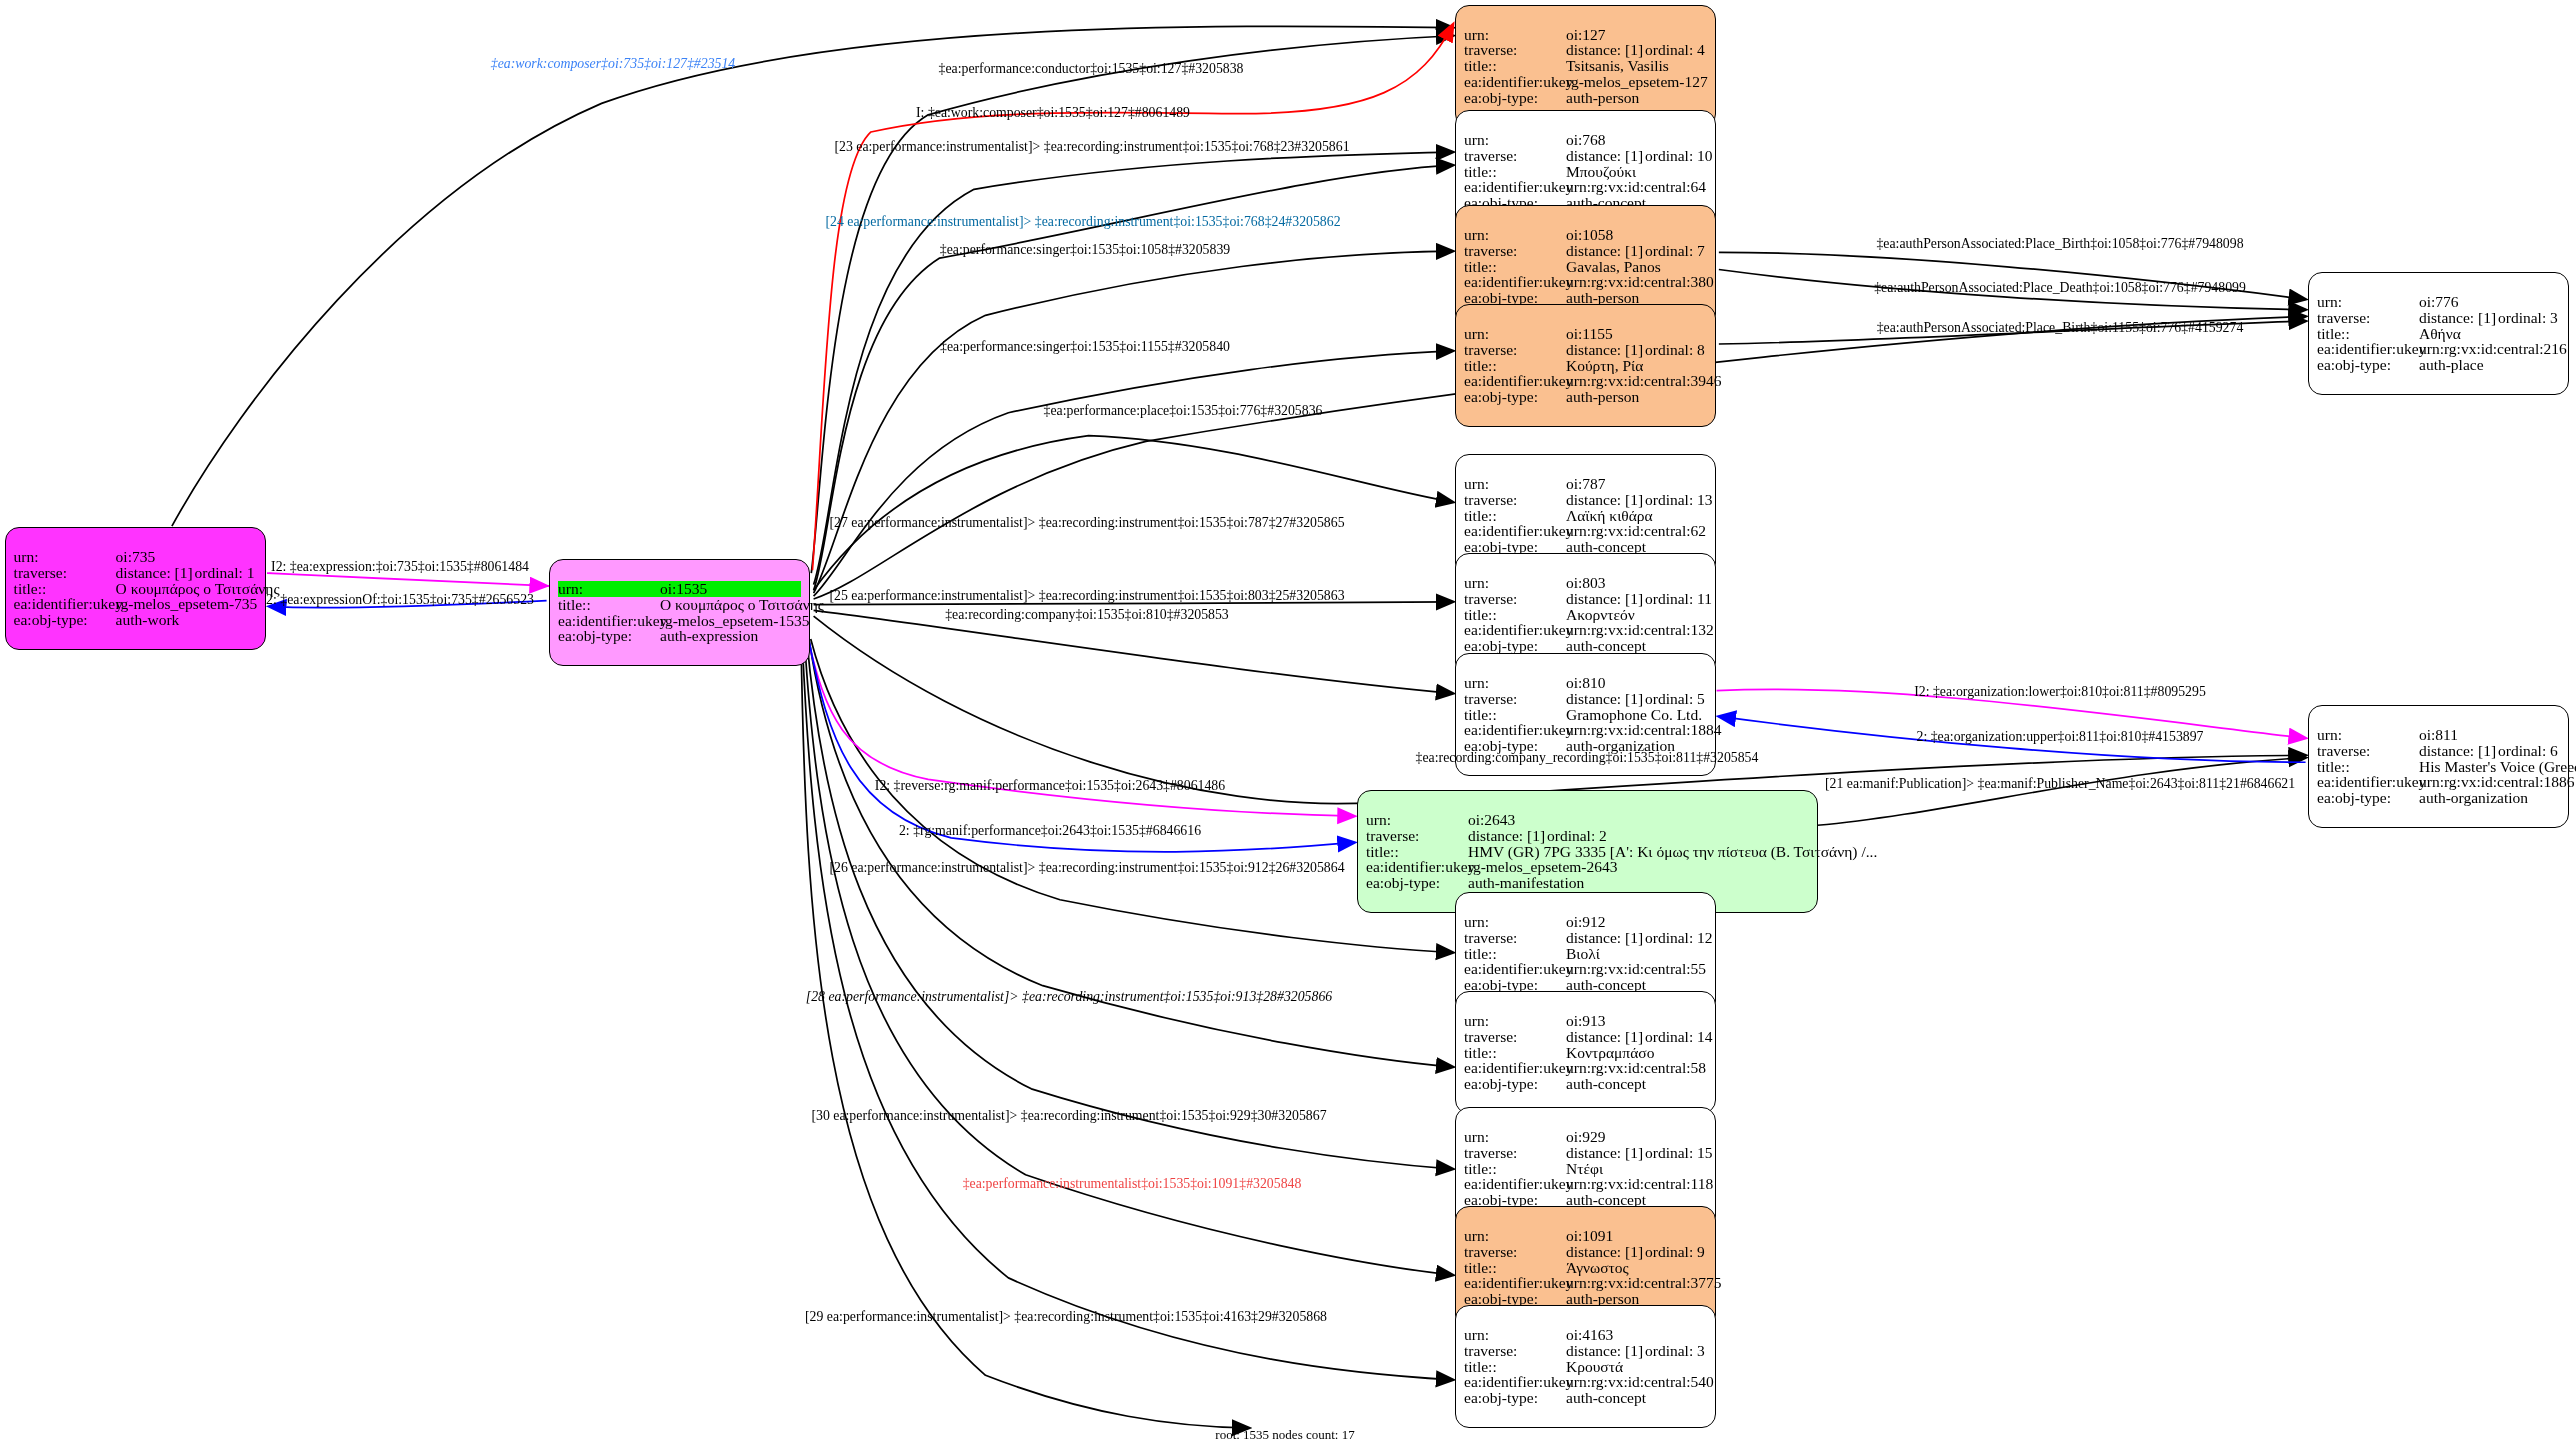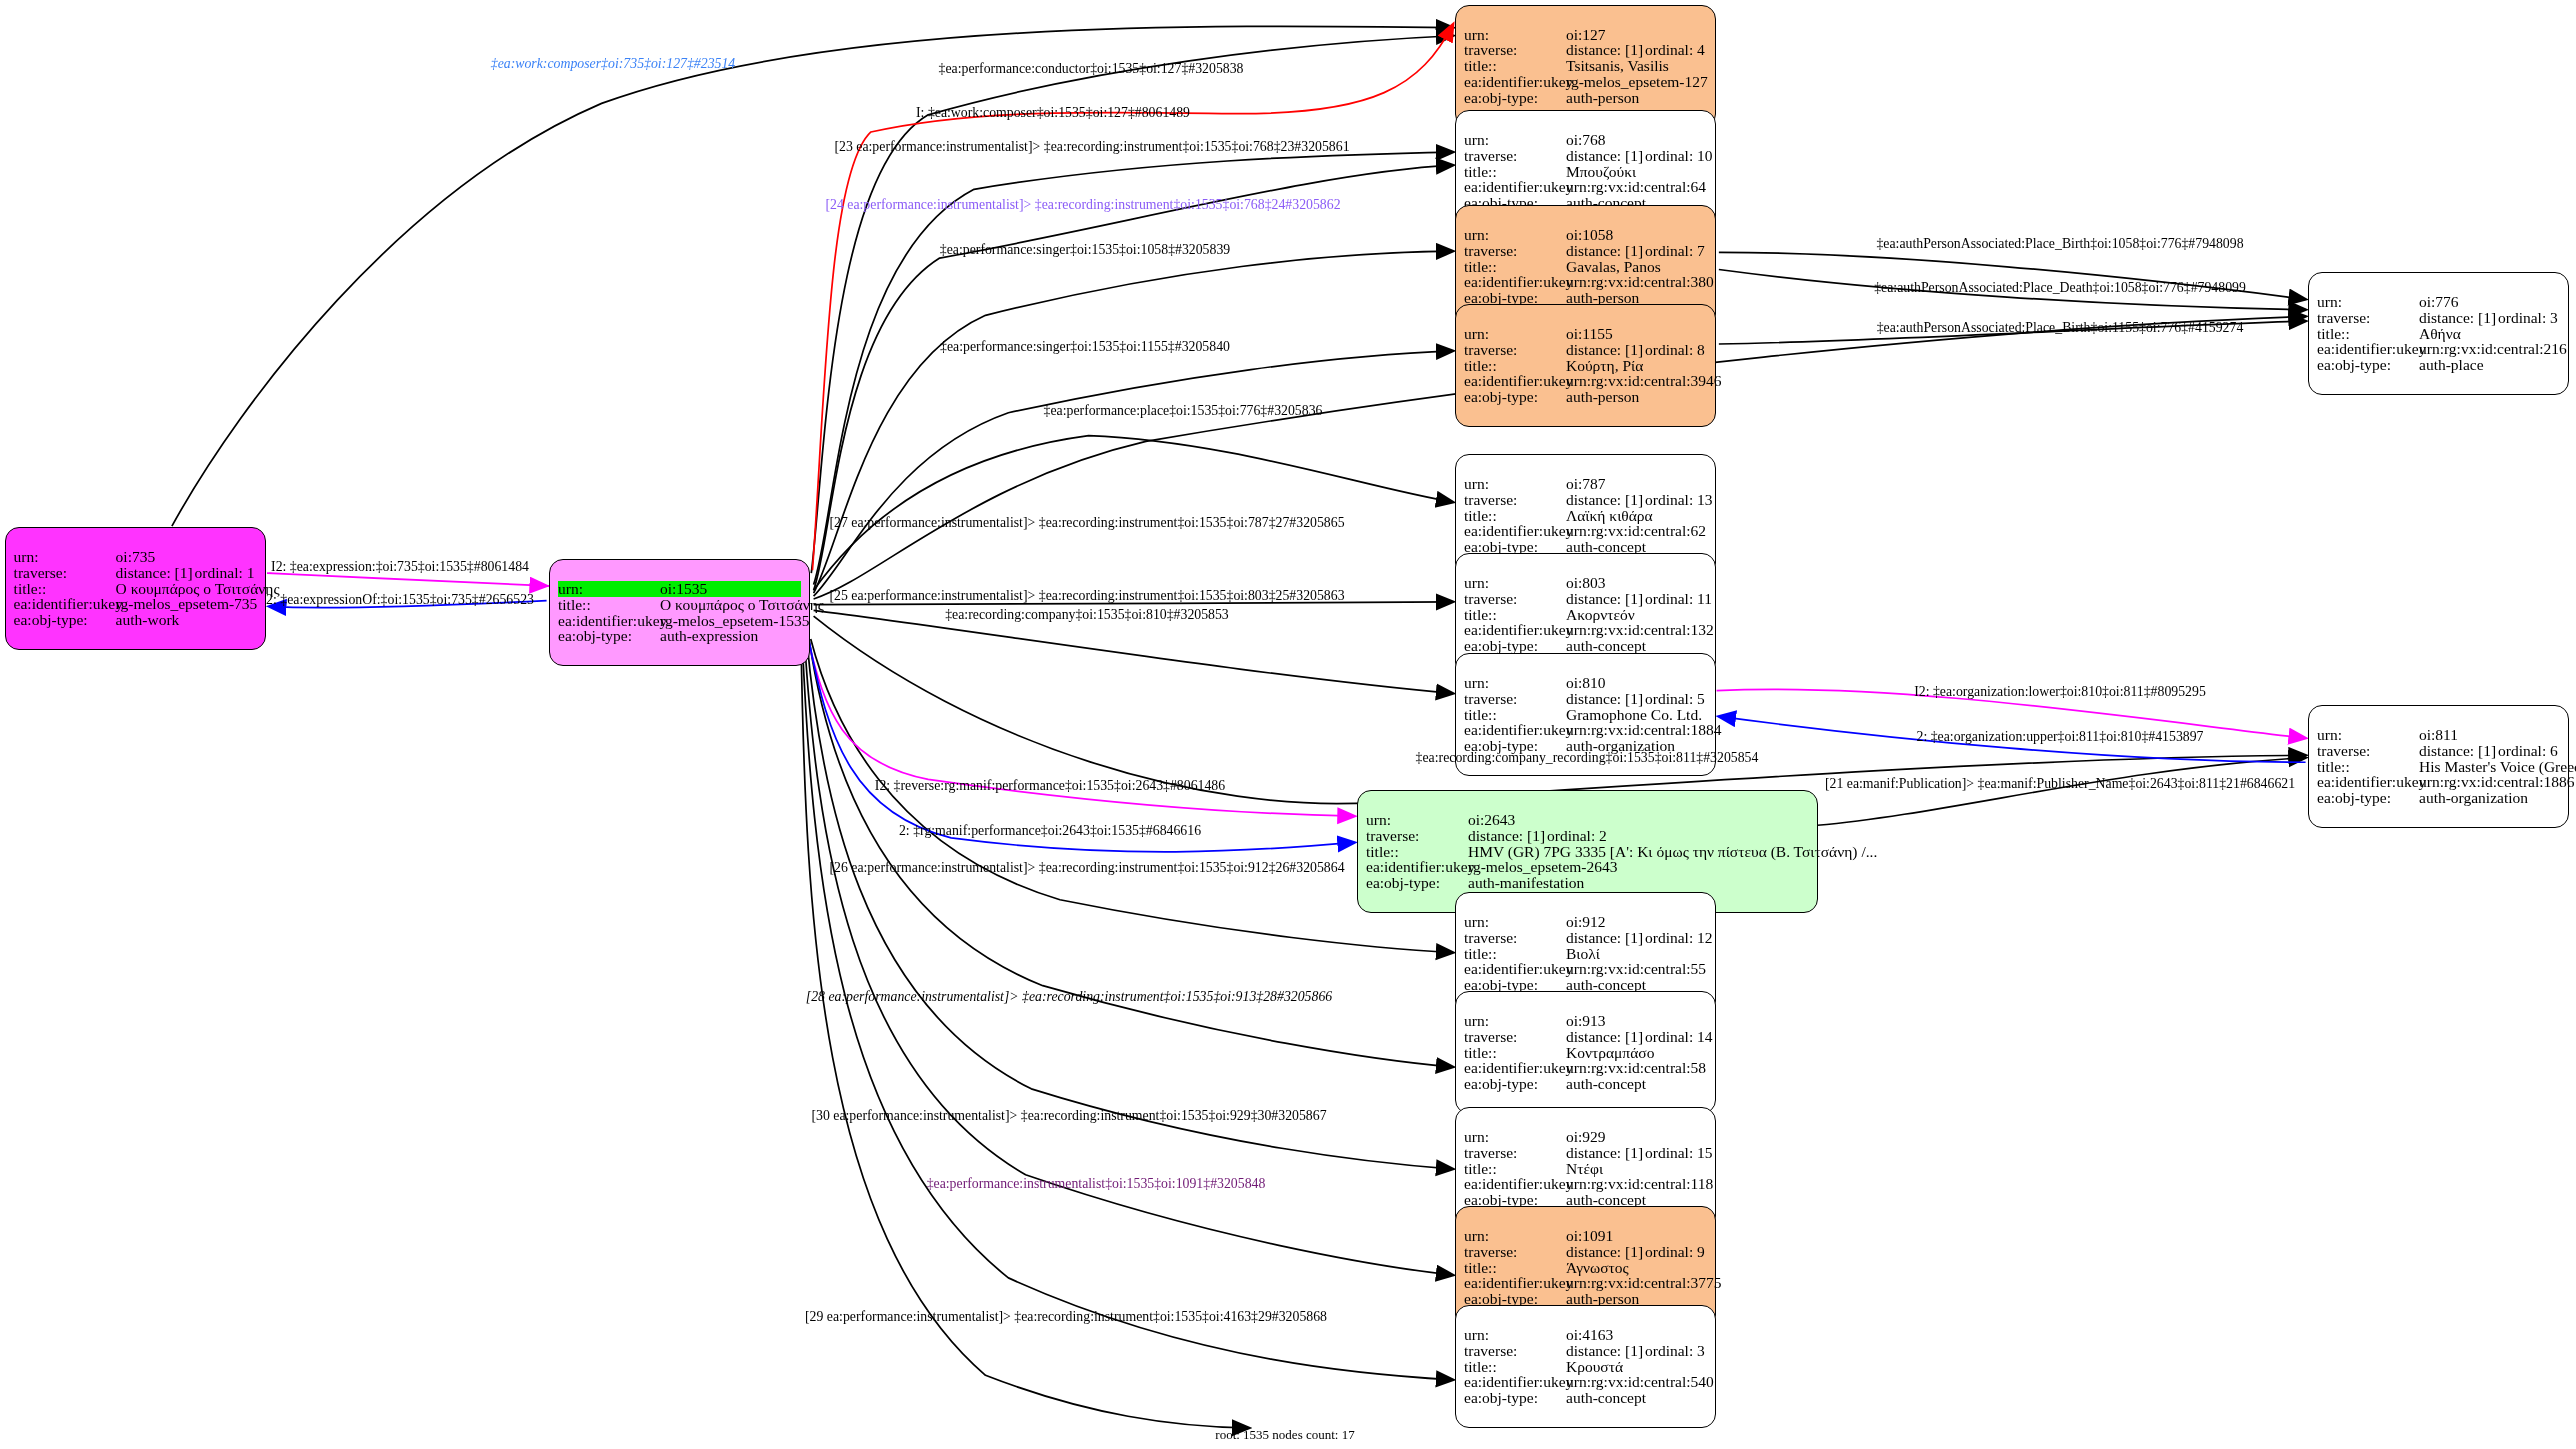--- a/index.html
+++ b/index.html
@@ -476,40 +476,40 @@
           <span class="k">ea:obj-type:</span>
           <span class="v">auth-concept</span>
         </div>
       </div>
     </div>
   <div id="gen-labels">
       <div class="elabel" style="left: 613px; top: 64px; color: #3b82f6; font-style: italic;">‡ea:work:composer‡oi:735‡oi:127‡#23514</div>
       <div class="elabel" style="left: 1091px; top: 69px; color: rgb(0, 0, 0);">‡ea:performance:conductor‡oi:1535‡oi:127‡#3205838</div>
       <div class="elabel" style="left: 1053px; top: 113px; color: rgb(0, 0, 0);">I: ‡ea:work:composer‡oi:1535‡oi:127‡#8061489</div>
       <div class="elabel" style="left: 1092px; top: 147px; color: rgb(0, 0, 0);">[23 ea:performance:instrumentalist]&gt; ‡ea:recording:instrument‡oi:1535‡oi:768‡23#3205861</div>
-      <div class="elabel" style="left: 1083px; top: 205px; color: #8b5cf6;">[24 ea:performance:instrumentalist]&gt; ‡ea:recording:instrument‡oi:1535‡oi:768‡24#3205862</div>
+      <div class="elabel" style="left: 1083px; top: 222px; color: #0369a1;">[24 ea:performance:instrumentalist]&gt; ‡ea:recording:instrument‡oi:1535‡oi:768‡24#3205862</div>
       <div class="elabel" style="left: 1085px; top: 250px; color: rgb(0, 0, 0);">‡ea:performance:singer‡oi:1535‡oi:1058‡#3205839</div>
       <div class="elabel" style="left: 1085px; top: 347px; color: rgb(0, 0, 0);">‡ea:performance:singer‡oi:1535‡oi:1155‡#3205840</div>
       <div class="elabel" style="left: 2060px; top: 244px; color: rgb(0, 0, 0);">‡ea:authPersonAssociated:Place_Birth‡oi:1058‡oi:776‡#7948098</div>
       <div class="elabel" style="left: 2060px; top: 288px; color: rgb(0, 0, 0);">‡ea:authPersonAssociated:Place_Death‡oi:1058‡oi:776‡#7948099</div>
       <div class="elabel" style="left: 2060px; top: 328px; color: rgb(0, 0, 0);">‡ea:authPersonAssociated:Place_Birth‡oi:1155‡oi:776‡#4159274</div>
       <div class="elabel" style="left: 1183px; top: 411px; color: rgb(0, 0, 0);">‡ea:performance:place‡oi:1535‡oi:776‡#3205836</div>
       <div class="elabel" style="left: 1087px; top: 523px; color: rgb(0, 0, 0);">[27 ea:performance:instrumentalist]&gt; ‡ea:recording:instrument‡oi:1535‡oi:787‡27#3205865</div>
       <div class="elabel" style="left: 400px; top: 567px; color: rgb(0, 0, 0);">I2: ‡ea:expression:‡oi:735‡oi:1535‡#8061484</div>
       <div class="elabel" style="left: 400px; top: 600px; color: rgb(0, 0, 0);">2: ‡ea:expressionOf:‡oi:1535‡oi:735‡#2656523</div>
       <div class="elabel" style="left: 1087px; top: 596px; color: rgb(0, 0, 0);">[25 ea:performance:instrumentalist]&gt; ‡ea:recording:instrument‡oi:1535‡oi:803‡25#3205863</div>
       <div class="elabel" style="left: 1087px; top: 615px; color: rgb(0, 0, 0);">‡ea:recording:company‡oi:1535‡oi:810‡#3205853</div>
       <div class="elabel" style="left: 2060px; top: 692px; color: rgb(0, 0, 0);">I2: ‡ea:organization:lower‡oi:810‡oi:811‡#8095295</div>
       <div class="elabel" style="left: 2060px; top: 737px; color: rgb(0, 0, 0);">2: ‡ea:organization:upper‡oi:811‡oi:810‡#4153897</div>
       <div class="elabel" style="left: 1587px; top: 758px; color: rgb(0, 0, 0);">‡ea:recording:company_recording‡oi:1535‡oi:811‡#3205854</div>
       <div class="elabel" style="left: 1050px; top: 786px; color: rgb(0, 0, 0);">I2: ‡reverse:rg:manif:performance‡oi:1535‡oi:2643‡#8061486</div>
       <div class="elabel" style="left: 1050px; top: 831px; color: rgb(0, 0, 0);">2: ‡rg:manif:performance‡oi:2643‡oi:1535‡#6846616</div>
       <div class="elabel" style="left: 2060px; top: 784px; color: rgb(0, 0, 0);">[21 ea:manif:Publication]&gt; ‡ea:manif:Publisher_Name‡oi:2643‡oi:811‡21#6846621</div>
       <div class="elabel" style="left: 1087px; top: 868px; color: rgb(0, 0, 0);">[26 ea:performance:instrumentalist]&gt; ‡ea:recording:instrument‡oi:1535‡oi:912‡26#3205864</div>
       <div class="elabel" style="left: 1069px; top: 997px; color: rgb(0, 0, 0); font-style: italic;">[28 ea:performance:instrumentalist]&gt; ‡ea:recording:instrument‡oi:1535‡oi:913‡28#3205866</div>
       <div class="elabel" style="left: 1069px; top: 1116px; color: rgb(0, 0, 0);">[30 ea:performance:instrumentalist]&gt; ‡ea:recording:instrument‡oi:1535‡oi:929‡30#3205867</div>
-      <div class="elabel" style="left: 1096px; top: 1184px; color: #701a75;">‡ea:performance:instrumentalist‡oi:1535‡oi:1091‡#3205848</div>
+      <div class="elabel" style="left: 1132px; top: 1184px; color: #ef4444;">‡ea:performance:instrumentalist‡oi:1535‡oi:1091‡#3205848</div>
       <div class="elabel" style="left: 1066px; top: 1317px; color: rgb(0, 0, 0);">[29 ea:performance:instrumentalist]&gt; ‡ea:recording:instrument‡oi:1535‡oi:4163‡29#3205868</div>
     </div>
 
   <div class="footer" style="left:1285px;top:1427px;">root: 1535 nodes count: 17</div>
 </div>
 
 
 </body></html>

